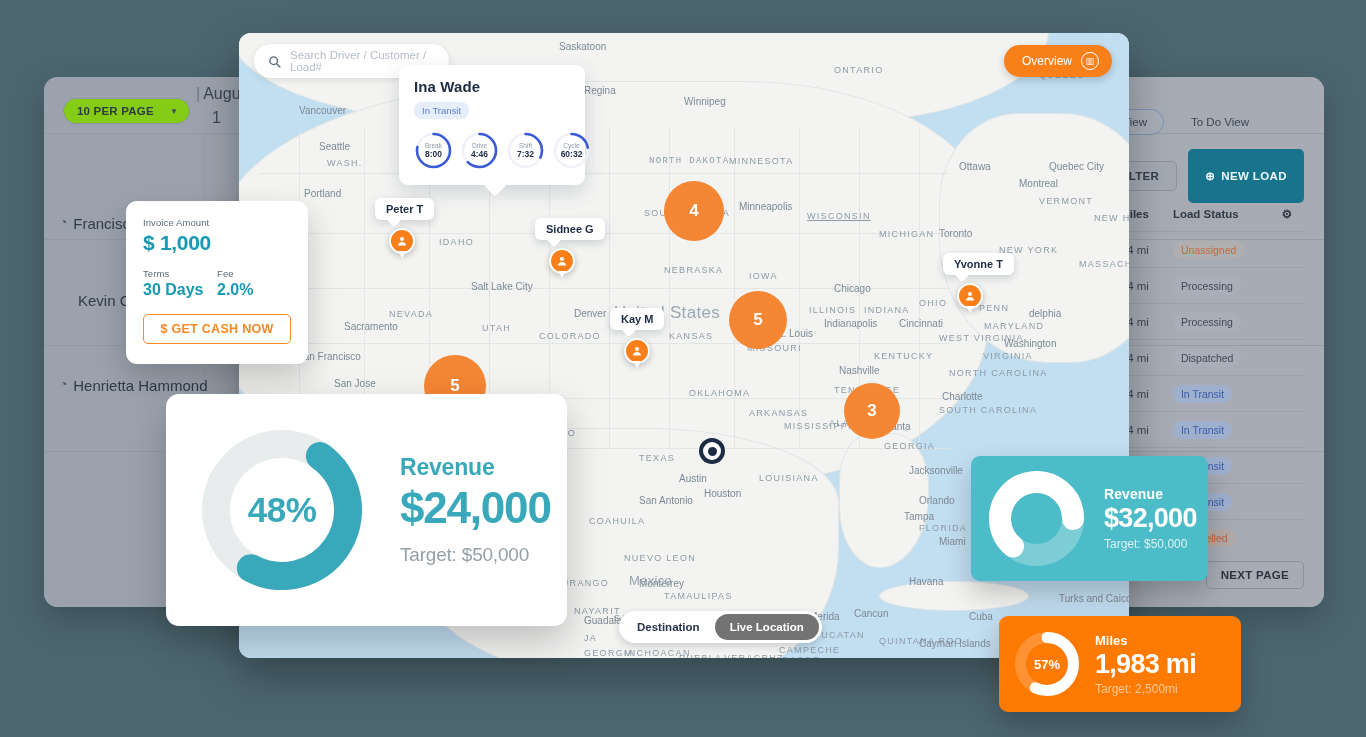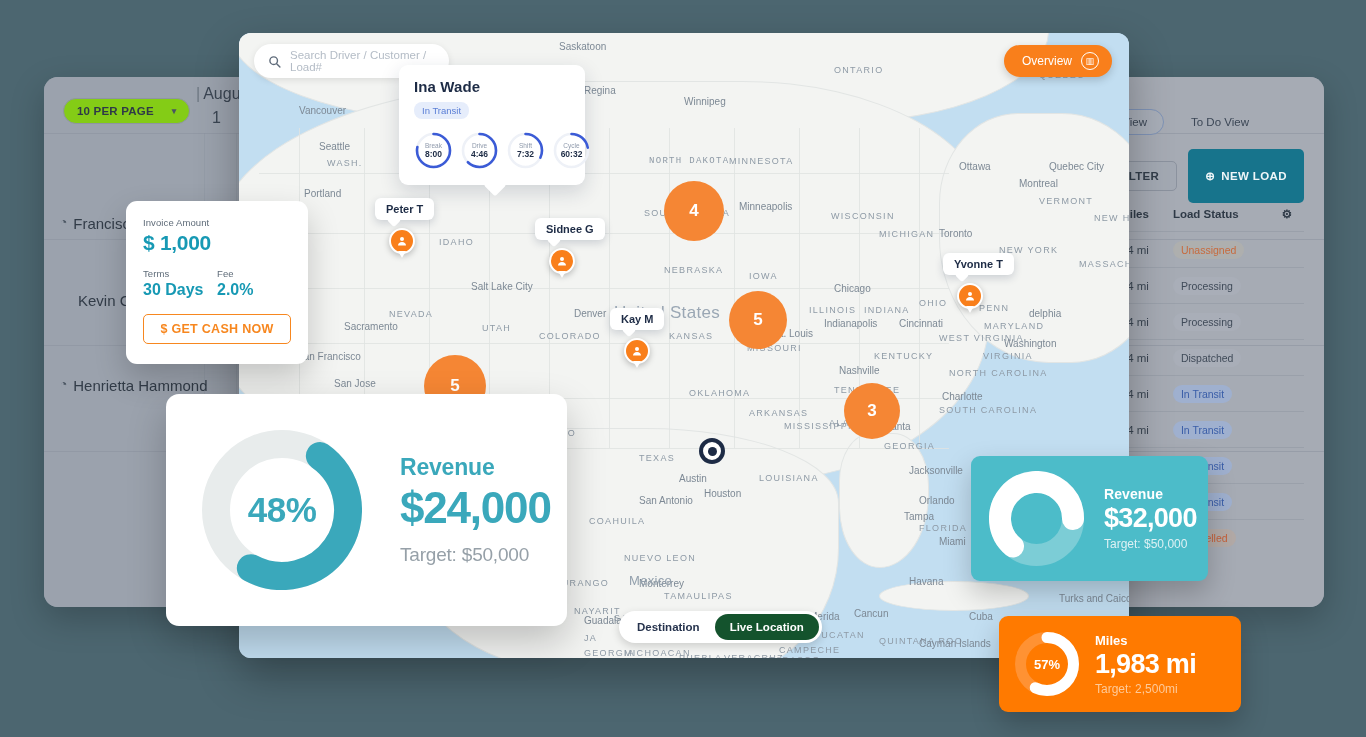--- a/index.html
+++ b/index.html
@@ -176,21 +176,21 @@
     display:flex; align-items:center; justify-content:center; font-size:17px; font-weight:600;
   }
   .target { position:absolute; width:26px; height:26px; border-radius:50%; border:4px solid #1d2b45; display:flex; align-items:center; justify-content:center; background:#fff;}
   .target i { width:9px; height:9px; border-radius:50%; background:#1d2b45; display:block;}
 
   .map-toggle {
     position:absolute; left:380px; bottom:15px; background:#fff; border-radius:17px;
     display:flex; align-items:center; padding:3px; box-shadow:0 3px 9px rgba(0,0,0,.16);
   }
   .mt { font-size:11.5px; padding:7px 15px; border-radius:14px; color:#26334d; font-weight:600;}
-  .mt.active { background:#14532d; color:#fff; }
+  .mt.active { background:#737373; color:#fff; }
 
   
   #invoice-card {
     position:absolute; left:126px; top:201px; width:182px; height:163px;
     background:#fff; border-radius:11px; padding:16px 17px;
     box-shadow:0 14px 32px rgba(0,0,0,.20);
   }
   .inv-lbl { font-size:9.5px; color:#5e6b78; letter-spacing:.1px;}
   .inv-amt { font-size:21px; font-weight:700; color:#1799b4; margin-top:3px; letter-spacing:-.3px;}
   .inv-row { display:flex; margin-top:13px; }
@@ -396,20 +396,25 @@
             <div class="c-route"></div>
             <div class="c-date"></div>
             <div class="c-rev"></div>
             <div class="c-mi"></div>
             <div class="c-status"><span class="badge b-cancelled">Cancelled</span></div>
             <div class="c-gear"></div>
           </div>
         </div>
     </div>
 
+    <div class="pager">
+      <span>...</span>
+      <span>10</span>
+      <span class="next-page">NEXT PAGE</span>
+    </div>
   </div>
 
   <div id="map-card">
     <div class="water"></div>
     <div class="land land-ca"></div>
     <div class="land land-us"></div>
     <div class="land land-e1"></div>
     <div class="land land-mx"></div>
     <div class="land land-fl"></div>
     <div class="land land-cuba"></div>
@@ -443,21 +448,21 @@
         <div class="maplabel city" style="left: 720px; top: 128px;">Ottawa</div>
         <div class="maplabel city" style="left: 780px; top: 145px;">Montreal</div>
         <div class="maplabel city" style="left: 80px; top: 108px;">Seattle</div>
         <div class="maplabel " style="left: 88px; top: 125px;">WASH.</div>
         <div class="maplabel " style="left: 265px; top: 138px;">MONTANA</div>
         <div class="maplabel " style="left: 410px; top: 123px; font-family: Liberation Mono, monospace;">NORTH DAKOTA</div>
         <div class="maplabel " style="left: 490px; top: 123px;">MINNESOTA</div>
         <div class="maplabel city" style="left: 65px; top: 155px;">Portland</div>
         <div class="maplabel " style="left: 405px; top: 175px;">SOUTH DAKOTA</div>
         <div class="maplabel city" style="left: 500px; top: 168px;">Minneapolis</div>
-        <div class="maplabel " style="left: 592px; top: 178px;">WISCONSIN</div>
+        <div class="maplabel " style="left: 568px; top: 178px; text-decoration: underline;">WISCONSIN</div>
         <div class="maplabel " style="left: 800px; top: 163px;">VERMONT</div>
         <div class="maplabel " style="left: 855px; top: 180px;">NEW HAMPSHIRE</div>
         <div class="maplabel " style="left: 200px; top: 204px;">IDAHO</div>
         <div class="maplabel city" style="left: 700px; top: 195px;">Toronto</div>
         <div class="maplabel " style="left: 640px; top: 196px;">MICHIGAN</div>
         <div class="maplabel " style="left: 760px; top: 212px;">NEW YORK</div>
         <div class="maplabel " style="left: 840px; top: 226px;">MASSACHUSETTS</div>
         <div class="maplabel " style="left: 425px; top: 232px;">NEBRASKA</div>
         <div class="maplabel " style="left: 510px; top: 238px;">IOWA</div>
         <div class="maplabel city" style="left: 595px; top: 250px;">Chicago</div>

